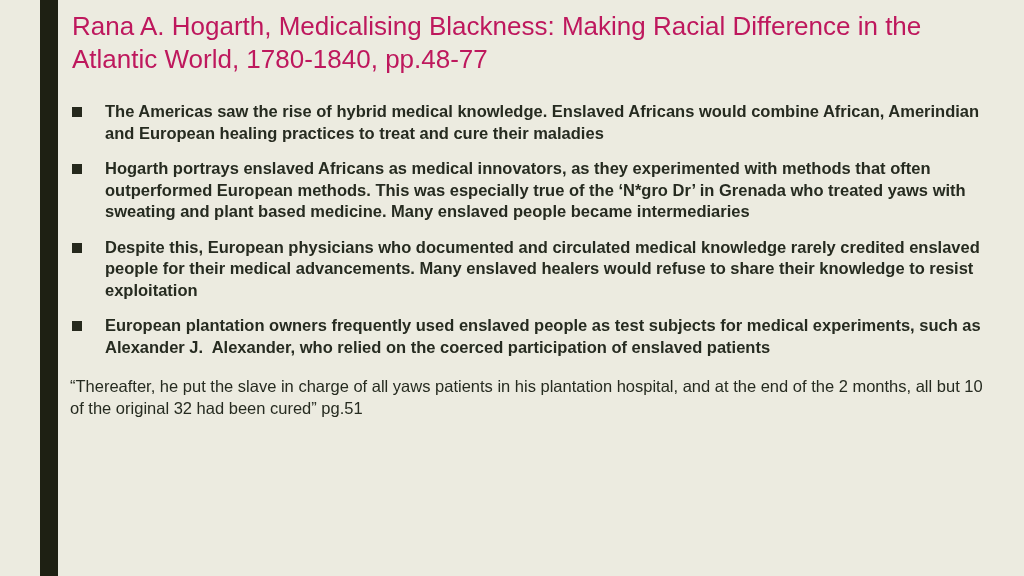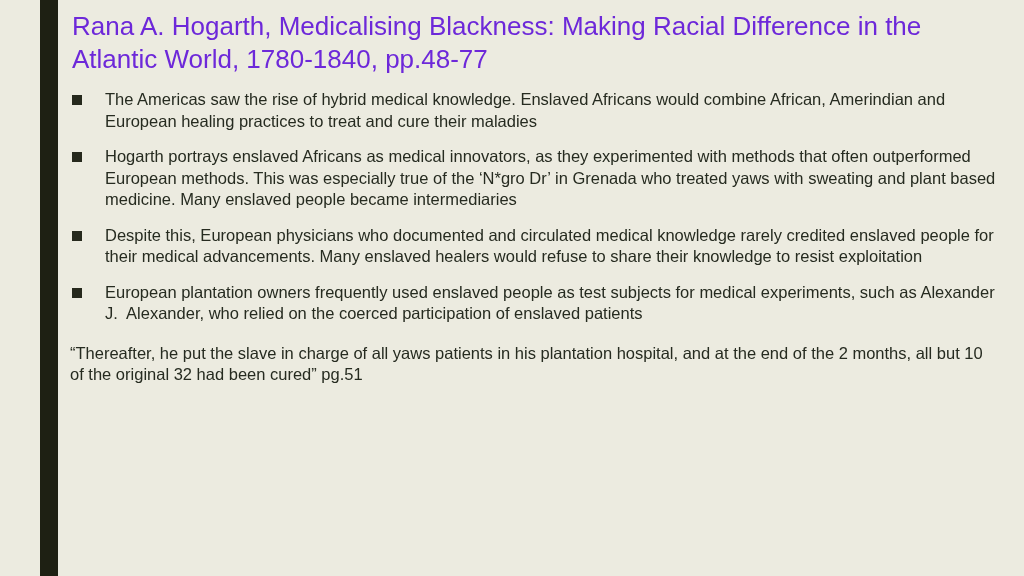--- a/index.html
+++ b/index.html
@@ -31,25 +31,26 @@
     position: absolute;
     left: 72px;
     top: 0;
     width: 924px;
   }
   .title {
     margin: 10px 0 0 0;
     font-size: 26px;
     line-height: 33px;
     font-weight: 400;
-    color: #6d28d9;
+    color: #be185d;
     letter-spacing: 0;
   }
   .bullets {
-    margin-top: 13px;
+    margin-top: 25px;
+    font-weight: bold;
   }
   .bullet-row {
     display: flex;
     align-items: flex-start;
     margin-bottom: 14px;
   }
   .bullet-marker {
     flex: 0 0 auto;
     width: 10px;
     height: 10px;

